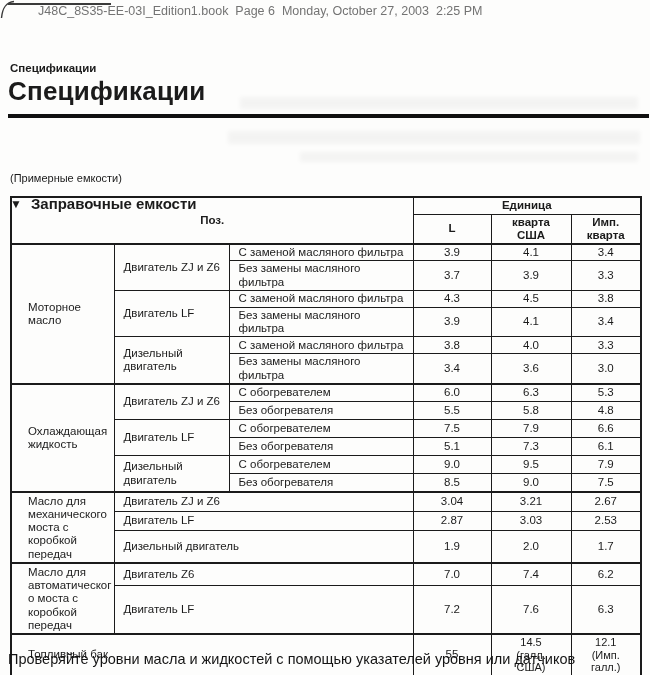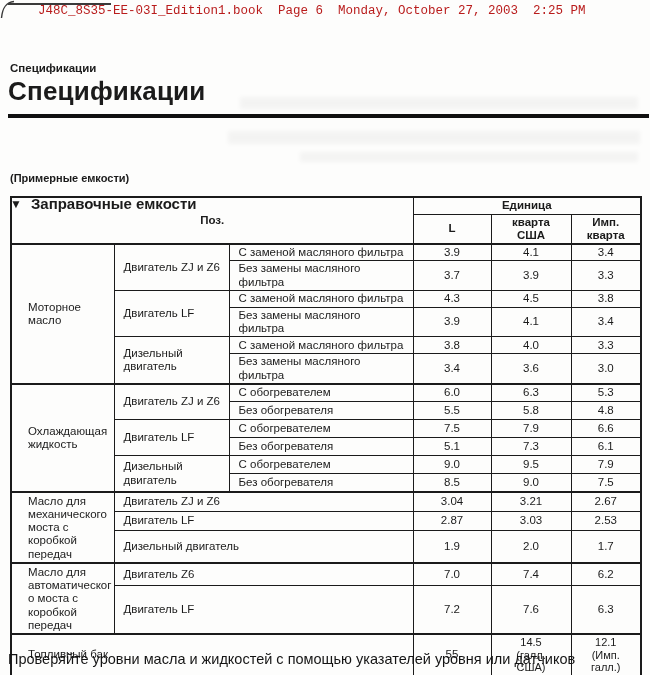--- a/index.html
+++ b/index.html
@@ -9,35 +9,35 @@
     background: #fdfdfc;
     font-family: "Liberation Sans", sans-serif;
     color: #1b1b1b;
     overflow: hidden;
   }
   
   .corner-mark { position: absolute; left: 0; top: 0; }
   .overline { position: absolute; left: 8px; top: 3px; width: 103px; height: 1.5px; background: #3a3a3a; }
   .print-header-text {
     position: absolute; left: 38px; top: 4px;
-    font-family: Liberation Mono, monospace;
-    font-size: 12.5px; color: #b91c1c; white-space: pre;
+    font-family: Liberation Sans, sans-serif;
+    font-size: 12.5px; color: #737373; white-space: pre;
   }
   
   .ghost { position: absolute; background: #7d7d7d; opacity: 0.07; filter: blur(2px); border-radius: 2px; }
   .ghost1 { left: 240px; top: 97px;  width: 398px; height: 12px; }
   .ghost2 { left: 228px; top: 131px; width: 412px; height: 13px; }
   .ghost3 { left: 300px; top: 152px; width: 338px; height: 10px; }
   
   .breadcrumb { position: absolute; left: 10px; top: 62px; font-size: 11.5px; font-weight: bold; }
   .page-title { position: absolute; left: 8px; top: 76px; font-size: 26px; font-weight: bold; letter-spacing: 0.2px; }
   .rule { position: absolute; left: 8px; top: 114px; width: 641px; height: 4px; background: #101010; }
   .section-head { position: absolute; left: 10px; top: 151px; font-size: 15px; font-weight: bold; margin-top: 44px; }
   .section-head .marker { font-size: 12px; margin-right: 9px; position: relative; top: -1px; }
-  .section-sub { position: absolute; left: 10px; top: 172px; font-size: 11px; font-weight: bold; }
+  .section-sub { position: absolute; left: 10px; top: 172px; font-size: 11px; font-weight: normal; }
   
   .tbl-wrap { position: absolute; left: 10px; top: 196px; }
   table {
     border-collapse: collapse; table-layout: fixed; width: 630px;
     font-size: 11.5px; line-height: 1.15; color: #1b1b1b;
     border: 2px solid #1b1b1b;
   }
   th, td { border: 1px solid #1b1b1b; padding: 1px 4px; vertical-align: middle; white-space: pre-line; }
   th { font-weight: bold; text-align: center; }
   td.num { text-align: center; padding: 1px 8px; }

